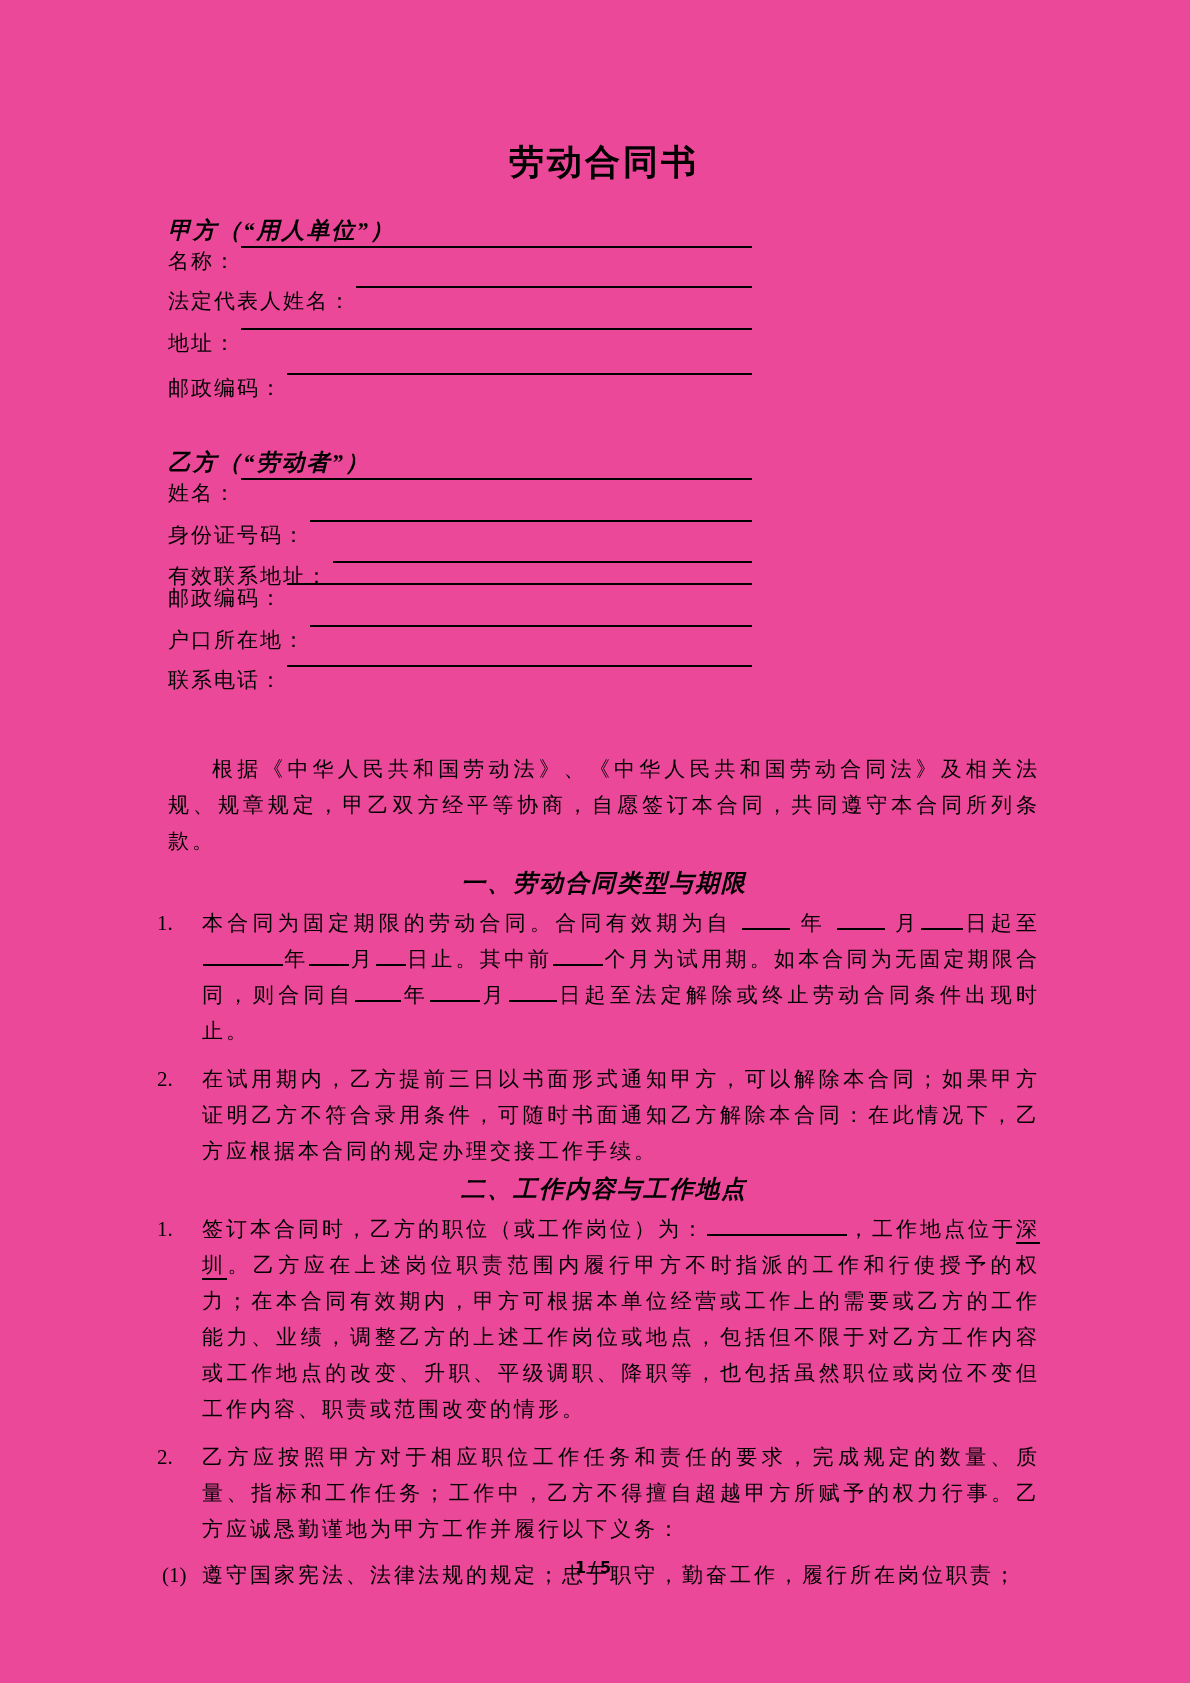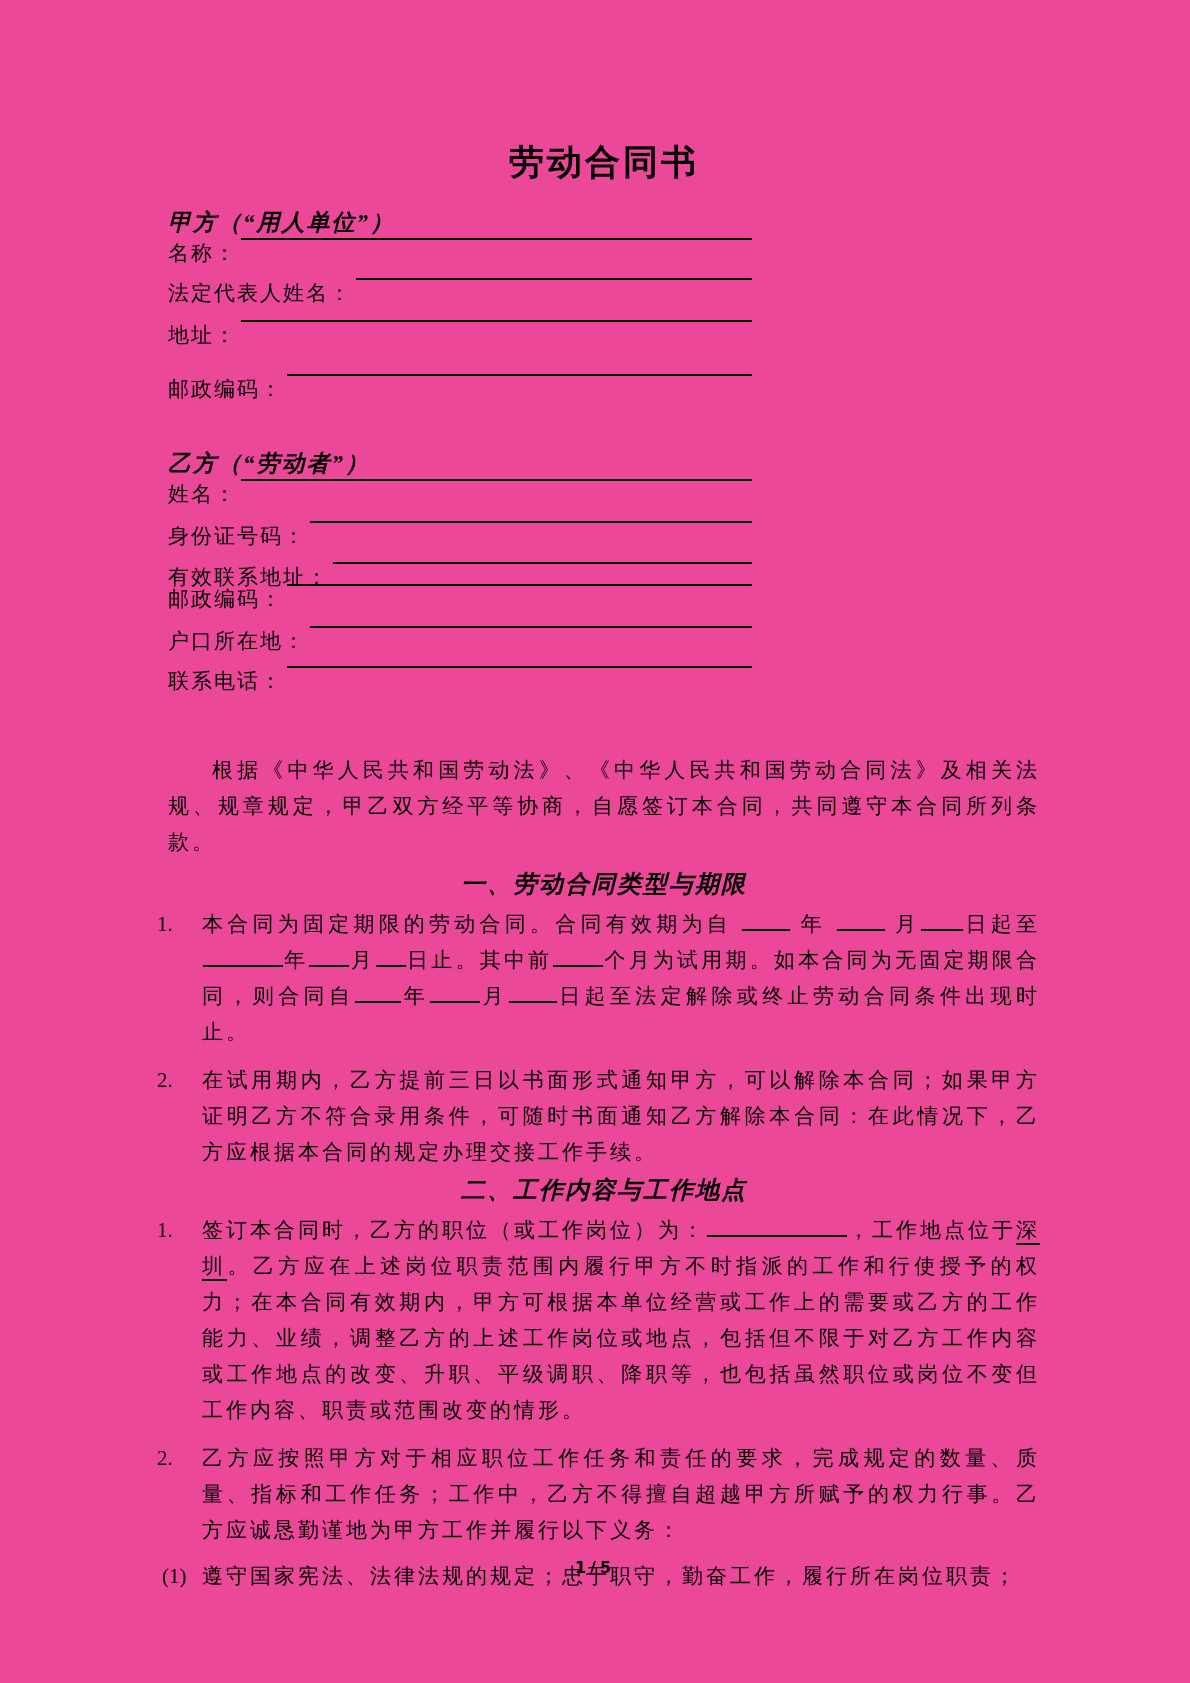--- a/index.html
+++ b/index.html
@@ -11,21 +11,21 @@
   .content{position:absolute;left:168px;top:0;width:872px;}
   .doc-title{
     margin-top:140px;text-align:center;
     font-family:"DejaVu Sans","Liberation Sans",sans-serif;
     font-weight:700;font-size:35px;line-height:44px;letter-spacing:3px;
   }
   .party-header{
     font-weight:700;font-style:italic;
     font-size:23px;line-height:30px;letter-spacing:2px;
   }
-  .party-a-header{margin-top:24px;}
+  .party-a-header{margin-top:32px;}
   .party-b-header{margin-top:44px;}
   .form-row{display:flex;align-items:flex-start;width:584px;}
   .form-label{
     font-size:21px;line-height:30px;letter-spacing:2px;
     white-space:nowrap;padding-right:4px;
   }
   .form-line{flex:1;border-bottom:2px solid #000;}
   .preamble{
     margin:44px 0 0;font-size:21px;line-height:36px;letter-spacing:3px;
     text-align:justify;text-indent:44px;
@@ -69,21 +69,21 @@
     <div class="party-header party-a-header">甲方（“用人单位”）</div>
 
     <div class="form-row" style="height:40px">
       <span class="form-label">名称：</span>
       <span class="form-line"></span>
     </div>
     <div class="form-row" style="height:42px">
       <span class="form-label">法定代表人姓名：</span>
       <span class="form-line"></span>
     </div>
-    <div class="form-row" style="height:54px">
+    <div class="form-row" style="height:45px">
       <span class="form-label">地址：</span>
       <span class="form-line"></span>
     </div>
     <div class="form-row" style="height:31px">
       <span class="form-label">邮政编码：</span>
       <span class="form-line"></span>
     </div>
 
     <div class="party-header party-b-header">乙方（“劳动者”）</div>
 

